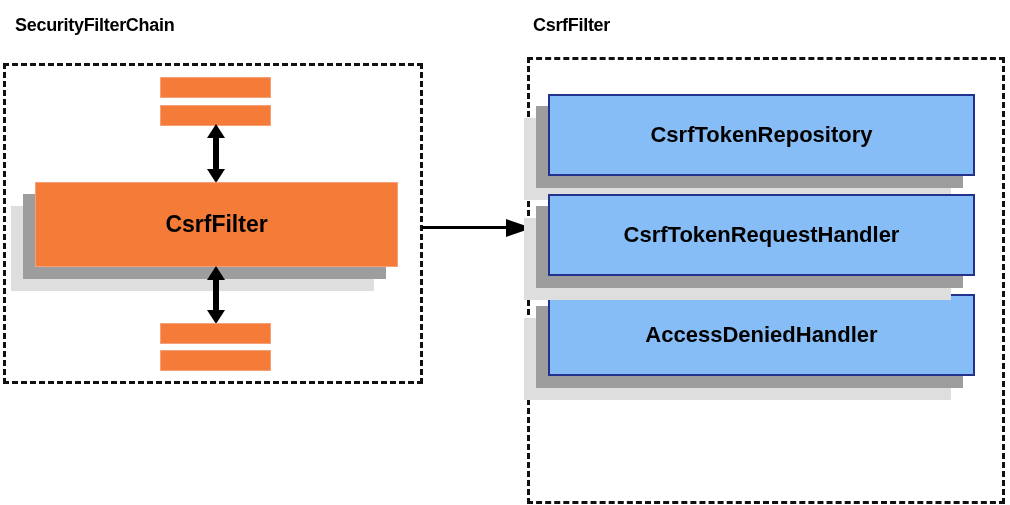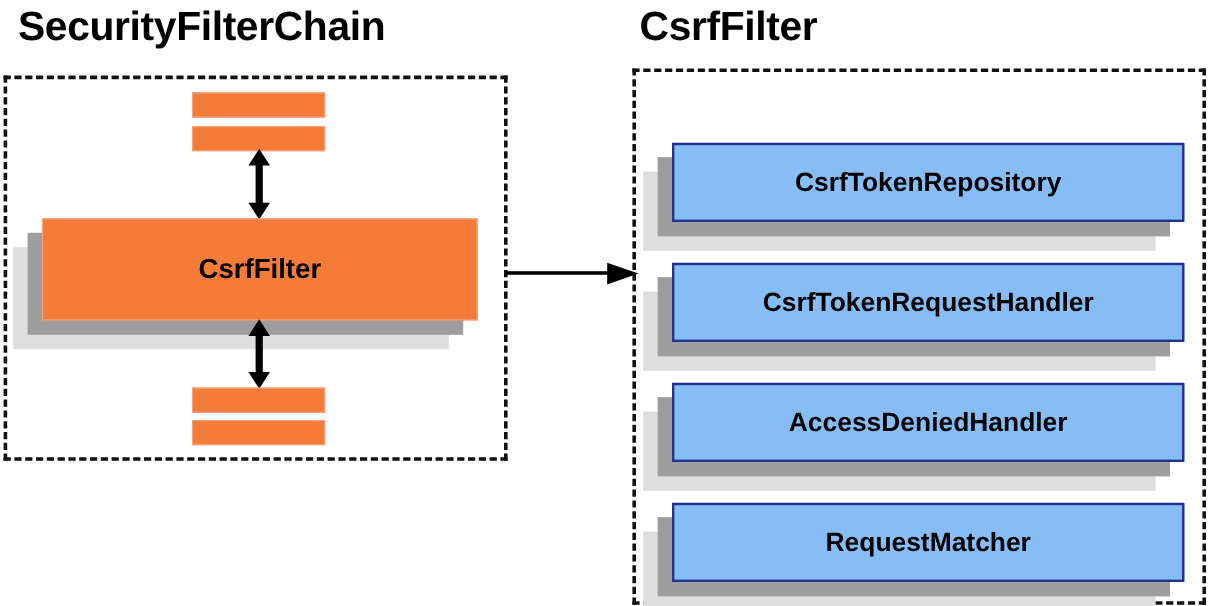--- a/index.html
+++ b/index.html
@@ -14,25 +14,26 @@
     position: relative;
     width: 1010px;
     height: 505px;
     background: #ffffff;
     overflow: hidden;
   }
 
   
   .panel-title {
     position: absolute;
-    font-size: 34px;
+    font-size: 18px;
     font-weight: bold;
     color: #000000;
     letter-spacing: -0.3px;
     white-space: nowrap;
+    margin-top: 12px;
   }
   #title-left  { left: 15px;  top: 3px; }
   #title-right { left: 533px; top: 3px; }
 
   
   .dashed-panel {
     position: absolute;
     border: 3px dashed #111111;
     background: transparent;
     box-sizing: border-box;
@@ -144,24 +145,23 @@
     top: 0;
     width: 0;
     height: 0;
     border-top: 9px solid transparent;
     border-bottom: 9px solid transparent;
     border-left: 26px solid #000000;
   }
 
   
   .collab-box {
-    left: 560px;
+    left: 548px;
     width: 427px;
-    height: 66px;
-    margin-top: 25px;
+    height: 82px;
   }
   .collab-box .face { font-size: 22px; }
   #collab-0 { top: 94px; }
   #collab-1 { top: 194px; }
   #collab-2 { top: 294px; }
   #collab-3 { top: 394px; }
 </style>
 </head>
 <body>
 
@@ -215,19 +215,14 @@
     <div class="shadow-near"></div>
     <div class="face face-blue">AccessDeniedHandler</div>
   </div>
 
   <div class="stack collab-box" id="collab-1">
     <div class="shadow-far"></div>
     <div class="shadow-near"></div>
     <div class="face face-blue">CsrfTokenRequestHandler</div>
   </div>
 
-  <div class="stack collab-box" id="collab-3">
-    <div class="shadow-far"></div>
-    <div class="shadow-near"></div>
-    <div class="face face-blue">RequestMatcher</div>
-  </div>
 
 </div>
 
 </body></html>

